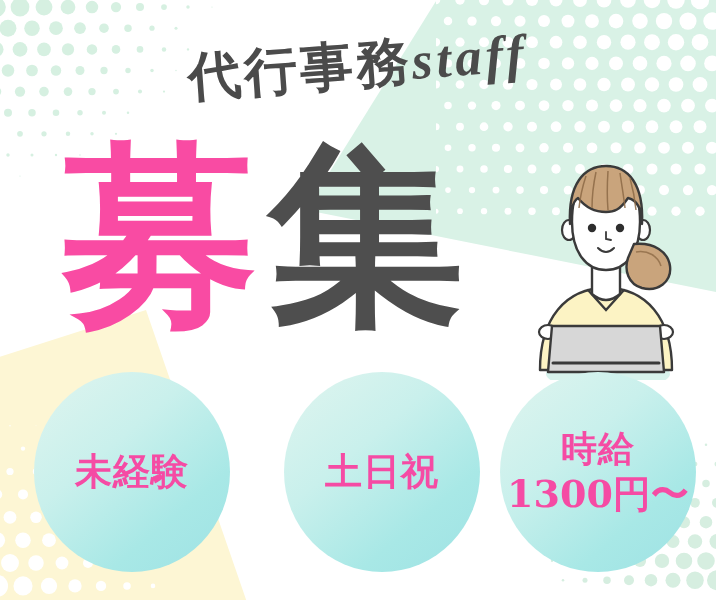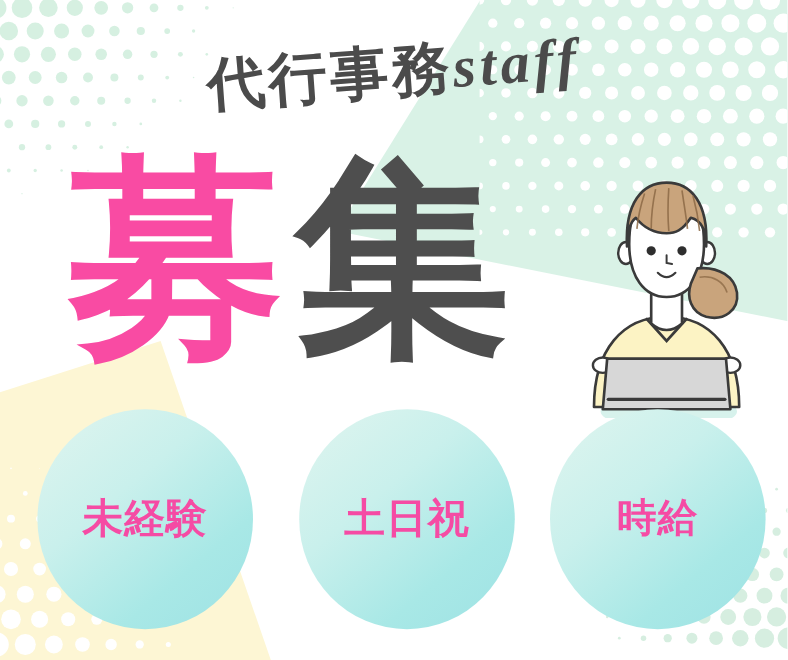--- a/index.html
+++ b/index.html
@@ -95,21 +95,21 @@
     position:absolute;
     width:196px;height:200px;
     border-radius:50%;
     background:linear-gradient(140deg,#e0f5ef 0%,#c9f0ec 38%,#a8e8e6 72%,#9ee2e4 100%);
     display:flex;
     flex-direction:column;
     align-items:center;
     justify-content:center;
   }
   .circle-1{left:34px;}
-  .circle-2{left:272px;}
+  .circle-2{left:284px;}
   .circle-3{left:500px;}
   .circle-line{
     font-family:"DejaVu Serif","Liberation Serif",serif;
     color:#f54ba4;
     font-weight:700;
     font-size:37px;
     line-height:1.22;
     white-space:nowrap;
     letter-spacing:1px;
   }
@@ -527,16 +527,17 @@
     <div class="circle circle-1">
       <div class="circle-line">未経験</div>
     </div>
 
     <div class="circle circle-2">
       <div class="circle-line">土日祝</div>
     </div>
 
     <div class="circle circle-3">
       <div class="circle-line small">時給</div>
+      <div class="circle-line num">1300円〜</div>
     </div>
   </div>
 
 </div>
 
 </body></html>

